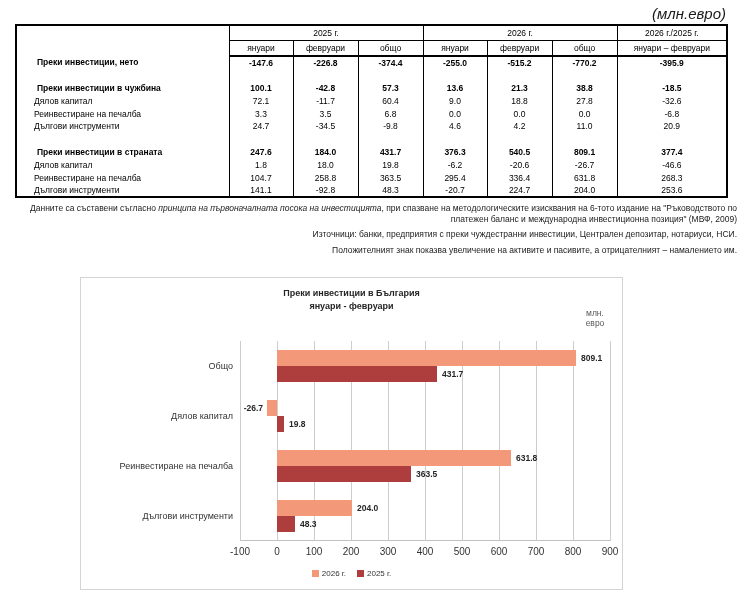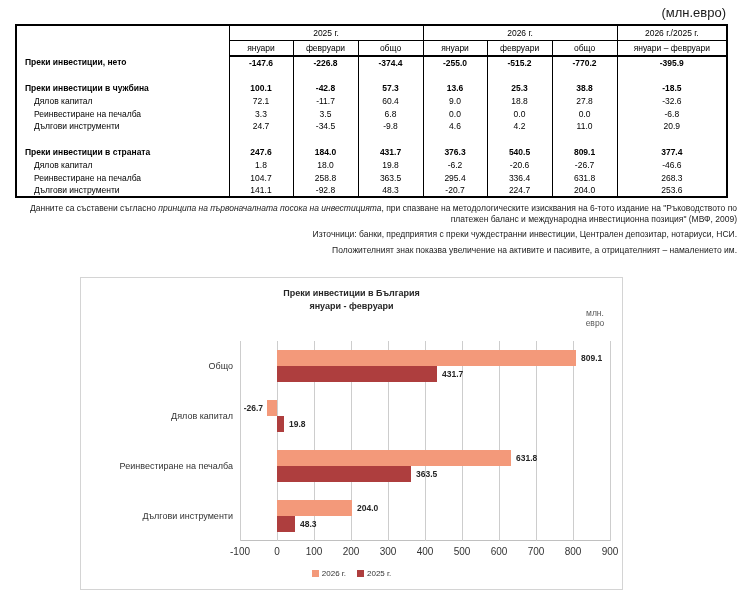--- a/index.html
+++ b/index.html
@@ -2,35 +2,35 @@
 <html><head>
 <meta charset="utf-8">
 <style>
   * { margin:0; padding:0; box-sizing:border-box; }
   html,body { background:#fff; }
   #page {
     position:relative; width:740px; height:595px; background:#fff;
     font-family:"Liberation Sans", sans-serif; color:#000; overflow:hidden;
   }
   
-  #unit-note { position:absolute; top:5px; right:14px; font-size:13px; color:#1a1a1a; }
+  #unit-note { position:absolute; top:5px; right:14px; font-size:15px; color:#1a1a1a;font-style:italic; }
 
   
   #inv-table {
     position:absolute; left:15px; top:24px; width:711px;
     border-collapse:collapse; table-layout:fixed;
     border:2px solid #000; font-size:8.5px; color:#000;
   }
   #inv-table th { font-weight:normal; padding:0; text-align:center; }
   #inv-table td { padding:0; }
   #inv-table .grp  { height:15px; border-left:1px solid #000; border-bottom:1px solid #000; }
   #inv-table .corner { border-bottom:none; }
   #inv-table .sub th { height:16px; border-left:1px solid #000; border-bottom:2px solid #000; }
   #inv-table tbody td { height:12.8px; border-left:1px solid #000; }
-  #inv-table tbody td.lbl { border-left:none; text-align:left; padding-left:8px; white-space:nowrap; }
+  #inv-table tbody td.lbl { border-left:none; text-align:left; padding-left:20px; white-space:nowrap; }
   #inv-table tbody td.ind { padding-left:17px; }
   #inv-table .b { font-weight:bold; }
   #inv-table td.num { text-align:center; }
 
   
   #footnotes { position:absolute; left:15px; top:203px; width:722px; font-size:8.5px; line-height:10.5px; color:#1a1a1a;text-align:right; }
   #footnotes p { margin-bottom:5px; }
   #footnotes .it { font-style:italic; }
 
   
@@ -114,21 +114,21 @@
           <td class="num"></td>
           <td class="num"></td>
           <td class="num"></td>
         </tr>
         <tr>
           <td class="lbl b">Преки инвестиции в чужбина</td>
           <td class="num b">100.1</td>
           <td class="num b">-42.8</td>
           <td class="num b">57.3</td>
           <td class="num b">13.6</td>
-          <td class="num b">25.3</td>
+          <td class="num b">21.3</td>
           <td class="num b">38.8</td>
           <td class="num b">-18.5</td>
         </tr>
         <tr>
           <td class="lbl ind">Дялов капитал</td>
           <td class="num">72.1</td>
           <td class="num">-11.7</td>
           <td class="num">60.4</td>
           <td class="num">9.0</td>
           <td class="num">18.8</td>

